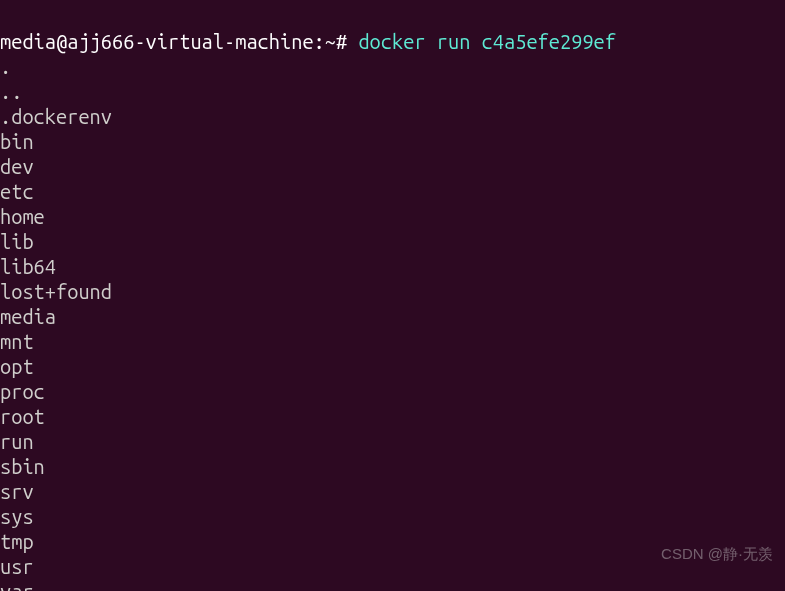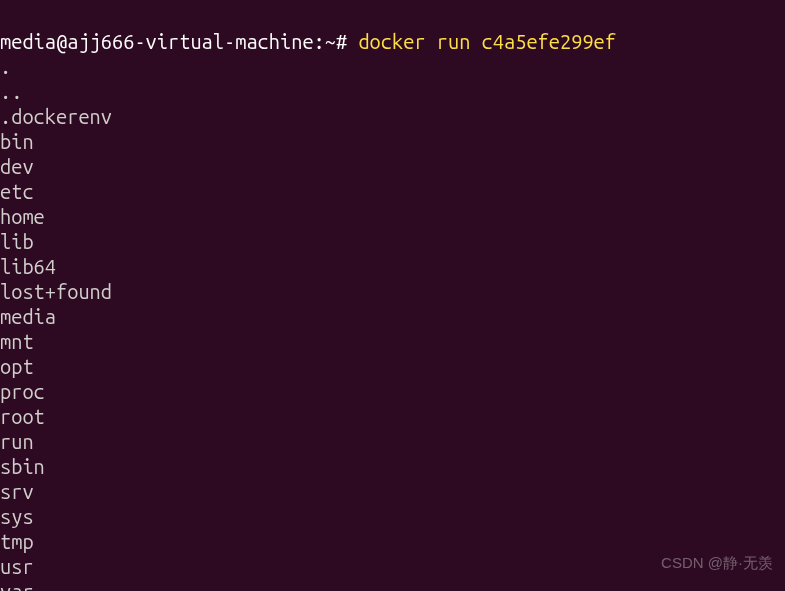--- a/index.html
+++ b/index.html
@@ -24,30 +24,30 @@
     .prompt-user {
       color: #ffffff;
     }
     .prompt-path {
       color: #ffffff;
     }
     .prompt-symbol {
       color: #ffffff;
     }
     .command {
-      color: #fde047;
+      color: #5eead4;
       text-align: right;
     }
     .output-line {
       color: #d0cfcc;
       display: block;
     }
     .watermark {
       position: absolute;
-      bottom: 16px;
+      bottom: 25px;
       right: 12px;
       color: rgba(200, 200, 200, 0.45);
       font-family: sans-serif;
       font-size: 15px;
       pointer-events: none;
     }
   </style>
 </head>
 <body>
 

